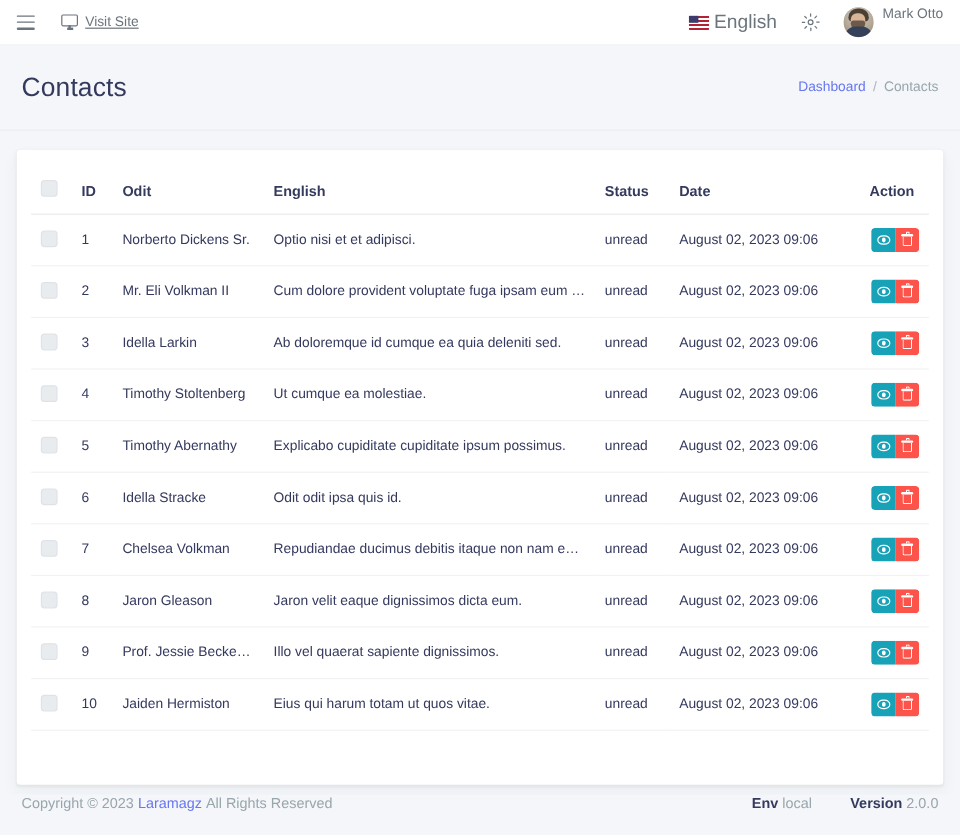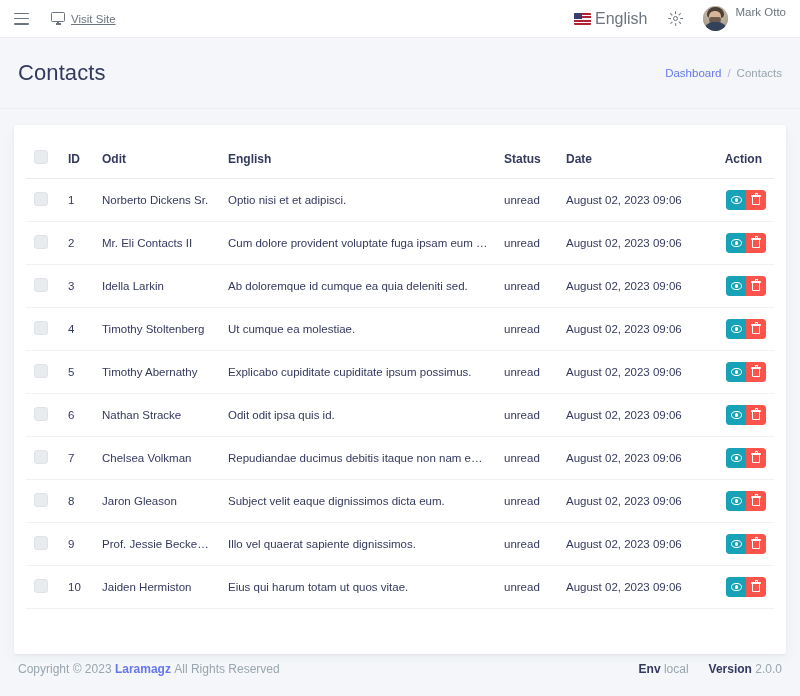--- a/index.html
+++ b/index.html
@@ -152,22 +152,22 @@
   .below { padding: 14px 8px 2px 8px; }
 
   
   .footer {
     height: 34px; min-height: 34px;
     display: flex; align-items: flex-start;
     padding: 0 18px;
     font-size: 12px; color: #98a6ad;
     background: #f4f6f9;
   }
-  .footer .brand { color: #6777ef; font-weight: bold; }
-  .footer-right { margin-left: auto; display: flex; gap: 20px; align-items: center; }
+  .footer .brand { color: #6777ef; font-weight: normal; }
+  .footer-right { margin-left: auto; display: flex; gap: 32px; align-items: center; }
   .footer-right b { color: #34395e; }
   .spacer-8 { height: 8px; }
 </style>
 </head>
 <body>
 
 <div class="app">
 
   <div class="navbar">
     <div class="nav-left">
@@ -269,21 +269,21 @@
                     <span class="hdl"></span>
                     <span class="lid"></span>
                     <span class="can"></span>
                   </span>
                 </span>
               </span></td>
           </tr>
           <tr>
             <td class="col-check"><span class="cbx"></span></td>
             <td class="col-id">2</td>
-            <td class="col-name">Mr. Eli Contacts II</td>
+            <td class="col-name">Mr. Eli Volkman II</td>
             <td class="col-subject">Cum dolore provident voluptate fuga ipsam eum animi et.</td>
             <td class="col-status">unread</td>
             <td class="col-date">August 02, 2023 09:06</td>
             <td class="col-action"><span class="btn-group">
                 <span class="btn-view">
                   <span class="eye"></span>
                 </span>
                 <span class="btn-del">
                   <span class="trash">
                     <span class="hdl"></span>
@@ -349,21 +349,21 @@
                     <span class="hdl"></span>
                     <span class="lid"></span>
                     <span class="can"></span>
                   </span>
                 </span>
               </span></td>
           </tr>
           <tr>
             <td class="col-check"><span class="cbx"></span></td>
             <td class="col-id">6</td>
-            <td class="col-name">Nathan Stracke</td>
+            <td class="col-name">Idella Stracke</td>
             <td class="col-subject">Odit odit ipsa quis id.</td>
             <td class="col-status">unread</td>
             <td class="col-date">August 02, 2023 09:06</td>
             <td class="col-action"><span class="btn-group">
                 <span class="btn-view">
                   <span class="eye"></span>
                 </span>
                 <span class="btn-del">
                   <span class="trash">
                     <span class="hdl"></span>
@@ -390,21 +390,21 @@
                     <span class="lid"></span>
                     <span class="can"></span>
                   </span>
                 </span>
               </span></td>
           </tr>
           <tr>
             <td class="col-check"><span class="cbx"></span></td>
             <td class="col-id">8</td>
             <td class="col-name">Jaron Gleason</td>
-            <td class="col-subject">Subject velit eaque dignissimos dicta eum.</td>
+            <td class="col-subject">Jaron velit eaque dignissimos dicta eum.</td>
             <td class="col-status">unread</td>
             <td class="col-date">August 02, 2023 09:06</td>
             <td class="col-action"><span class="btn-group">
                 <span class="btn-view">
                   <span class="eye"></span>
                 </span>
                 <span class="btn-del">
                   <span class="trash">
                     <span class="hdl"></span>
                     <span class="lid"></span>

